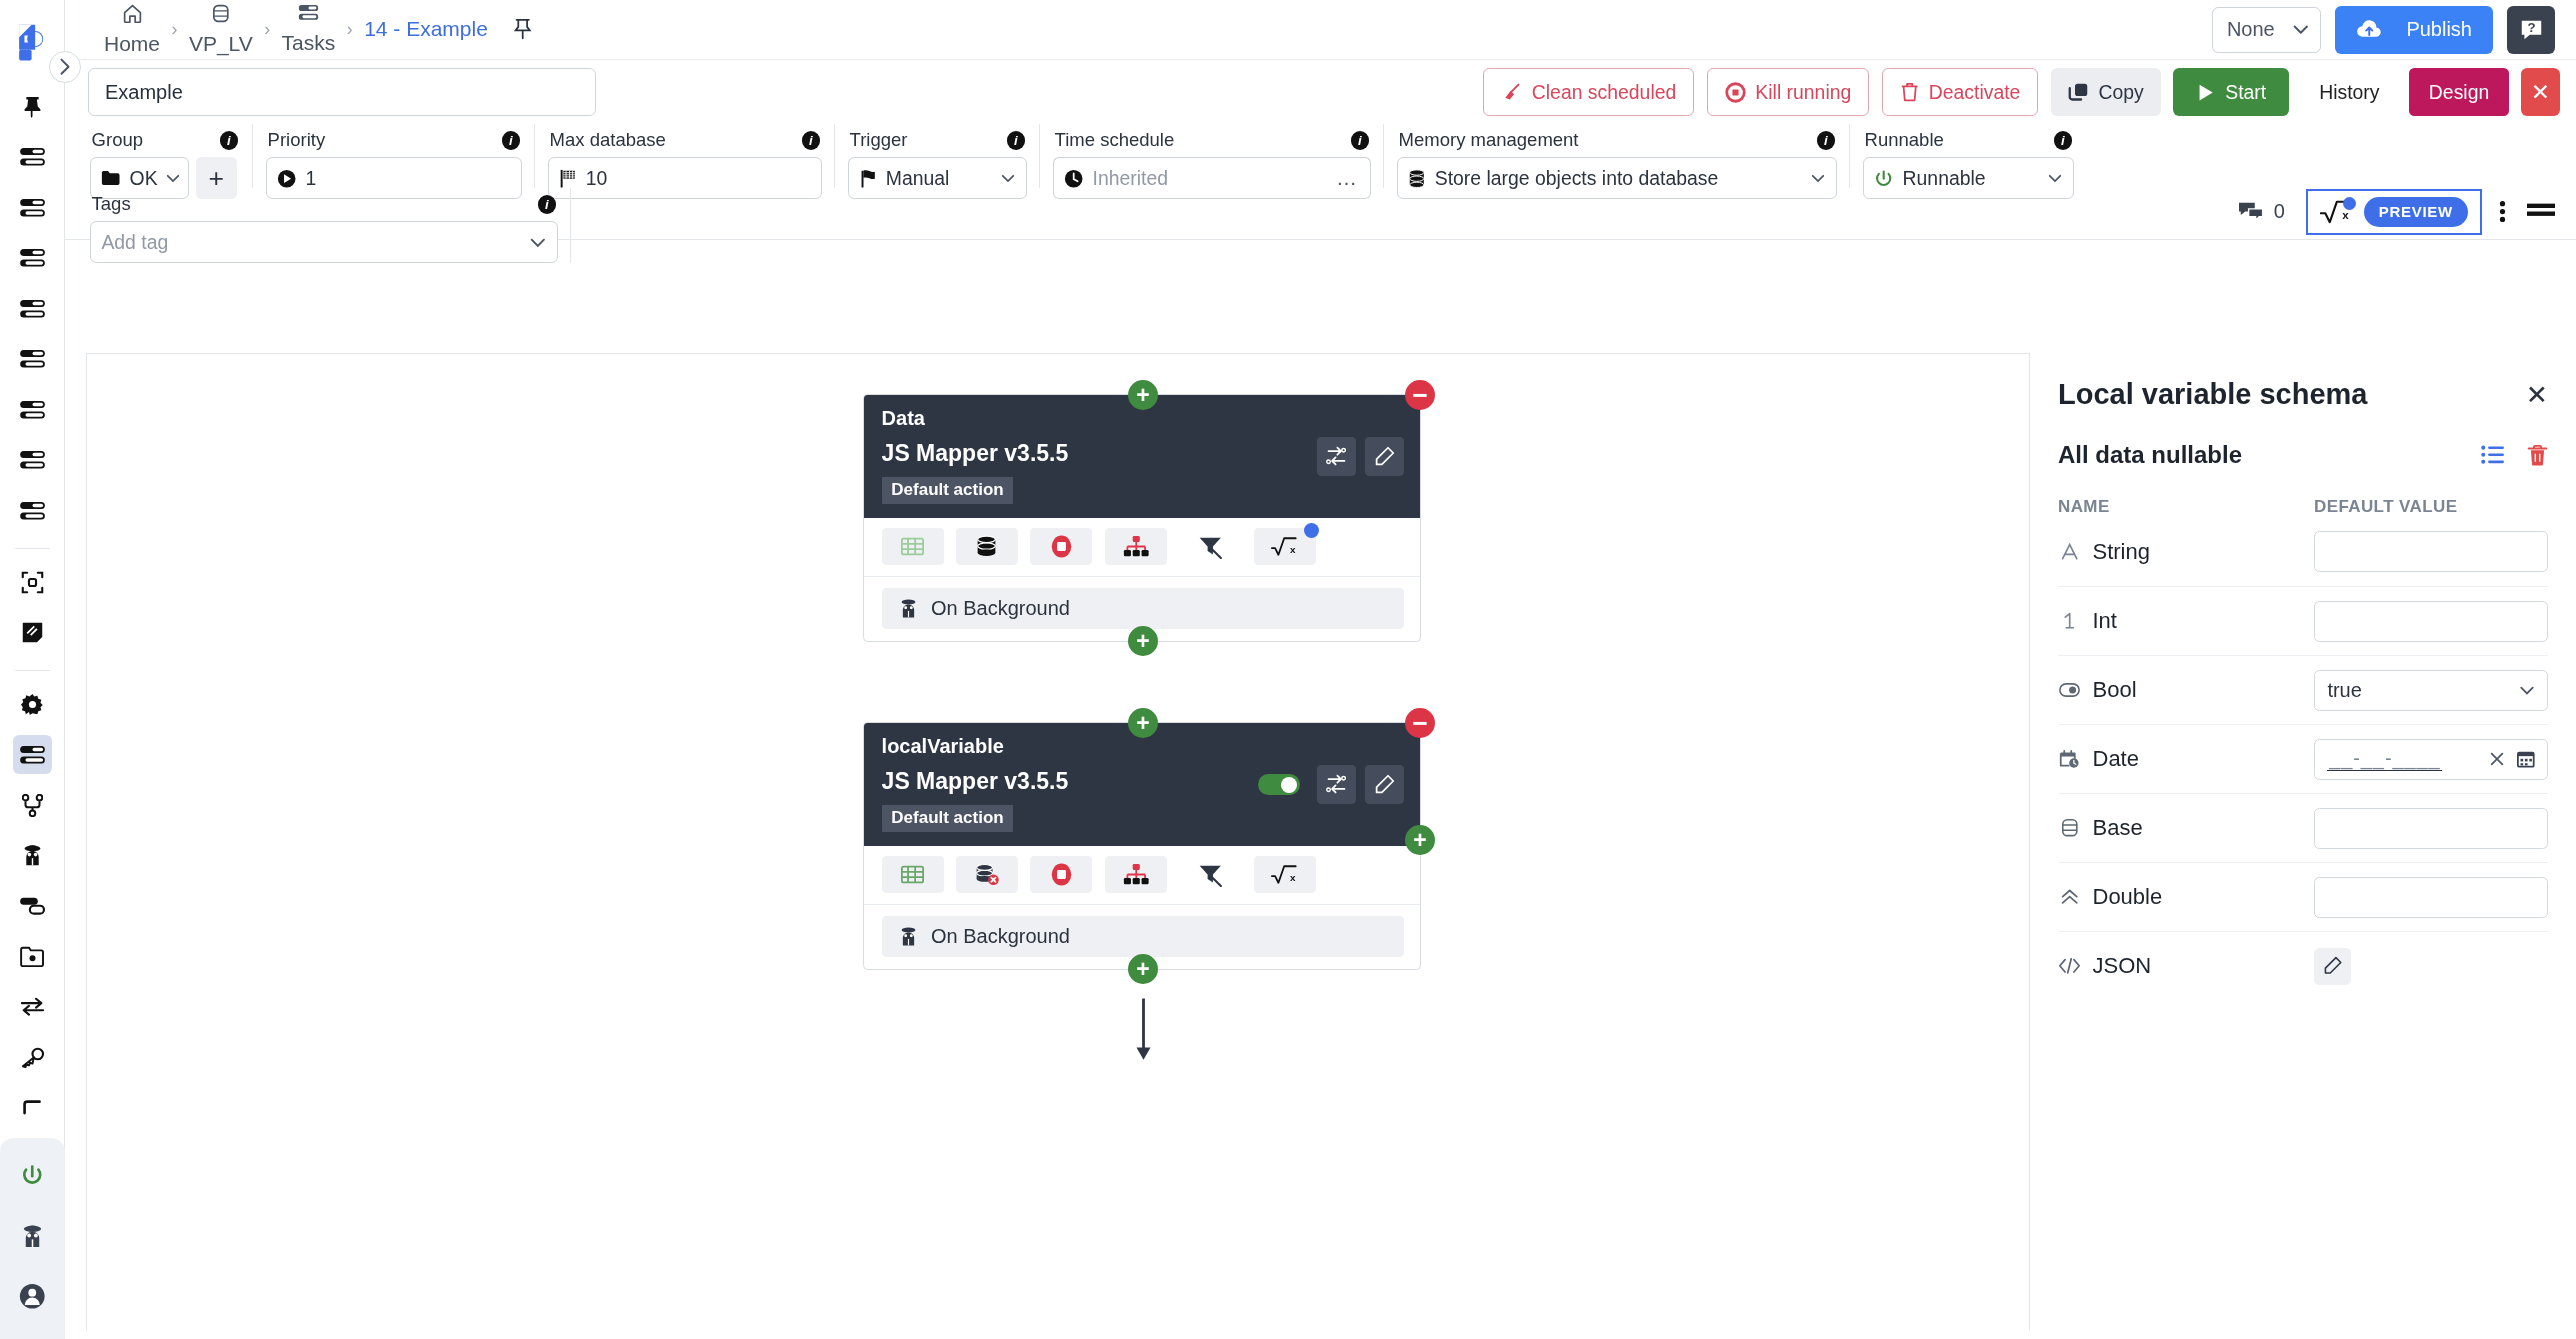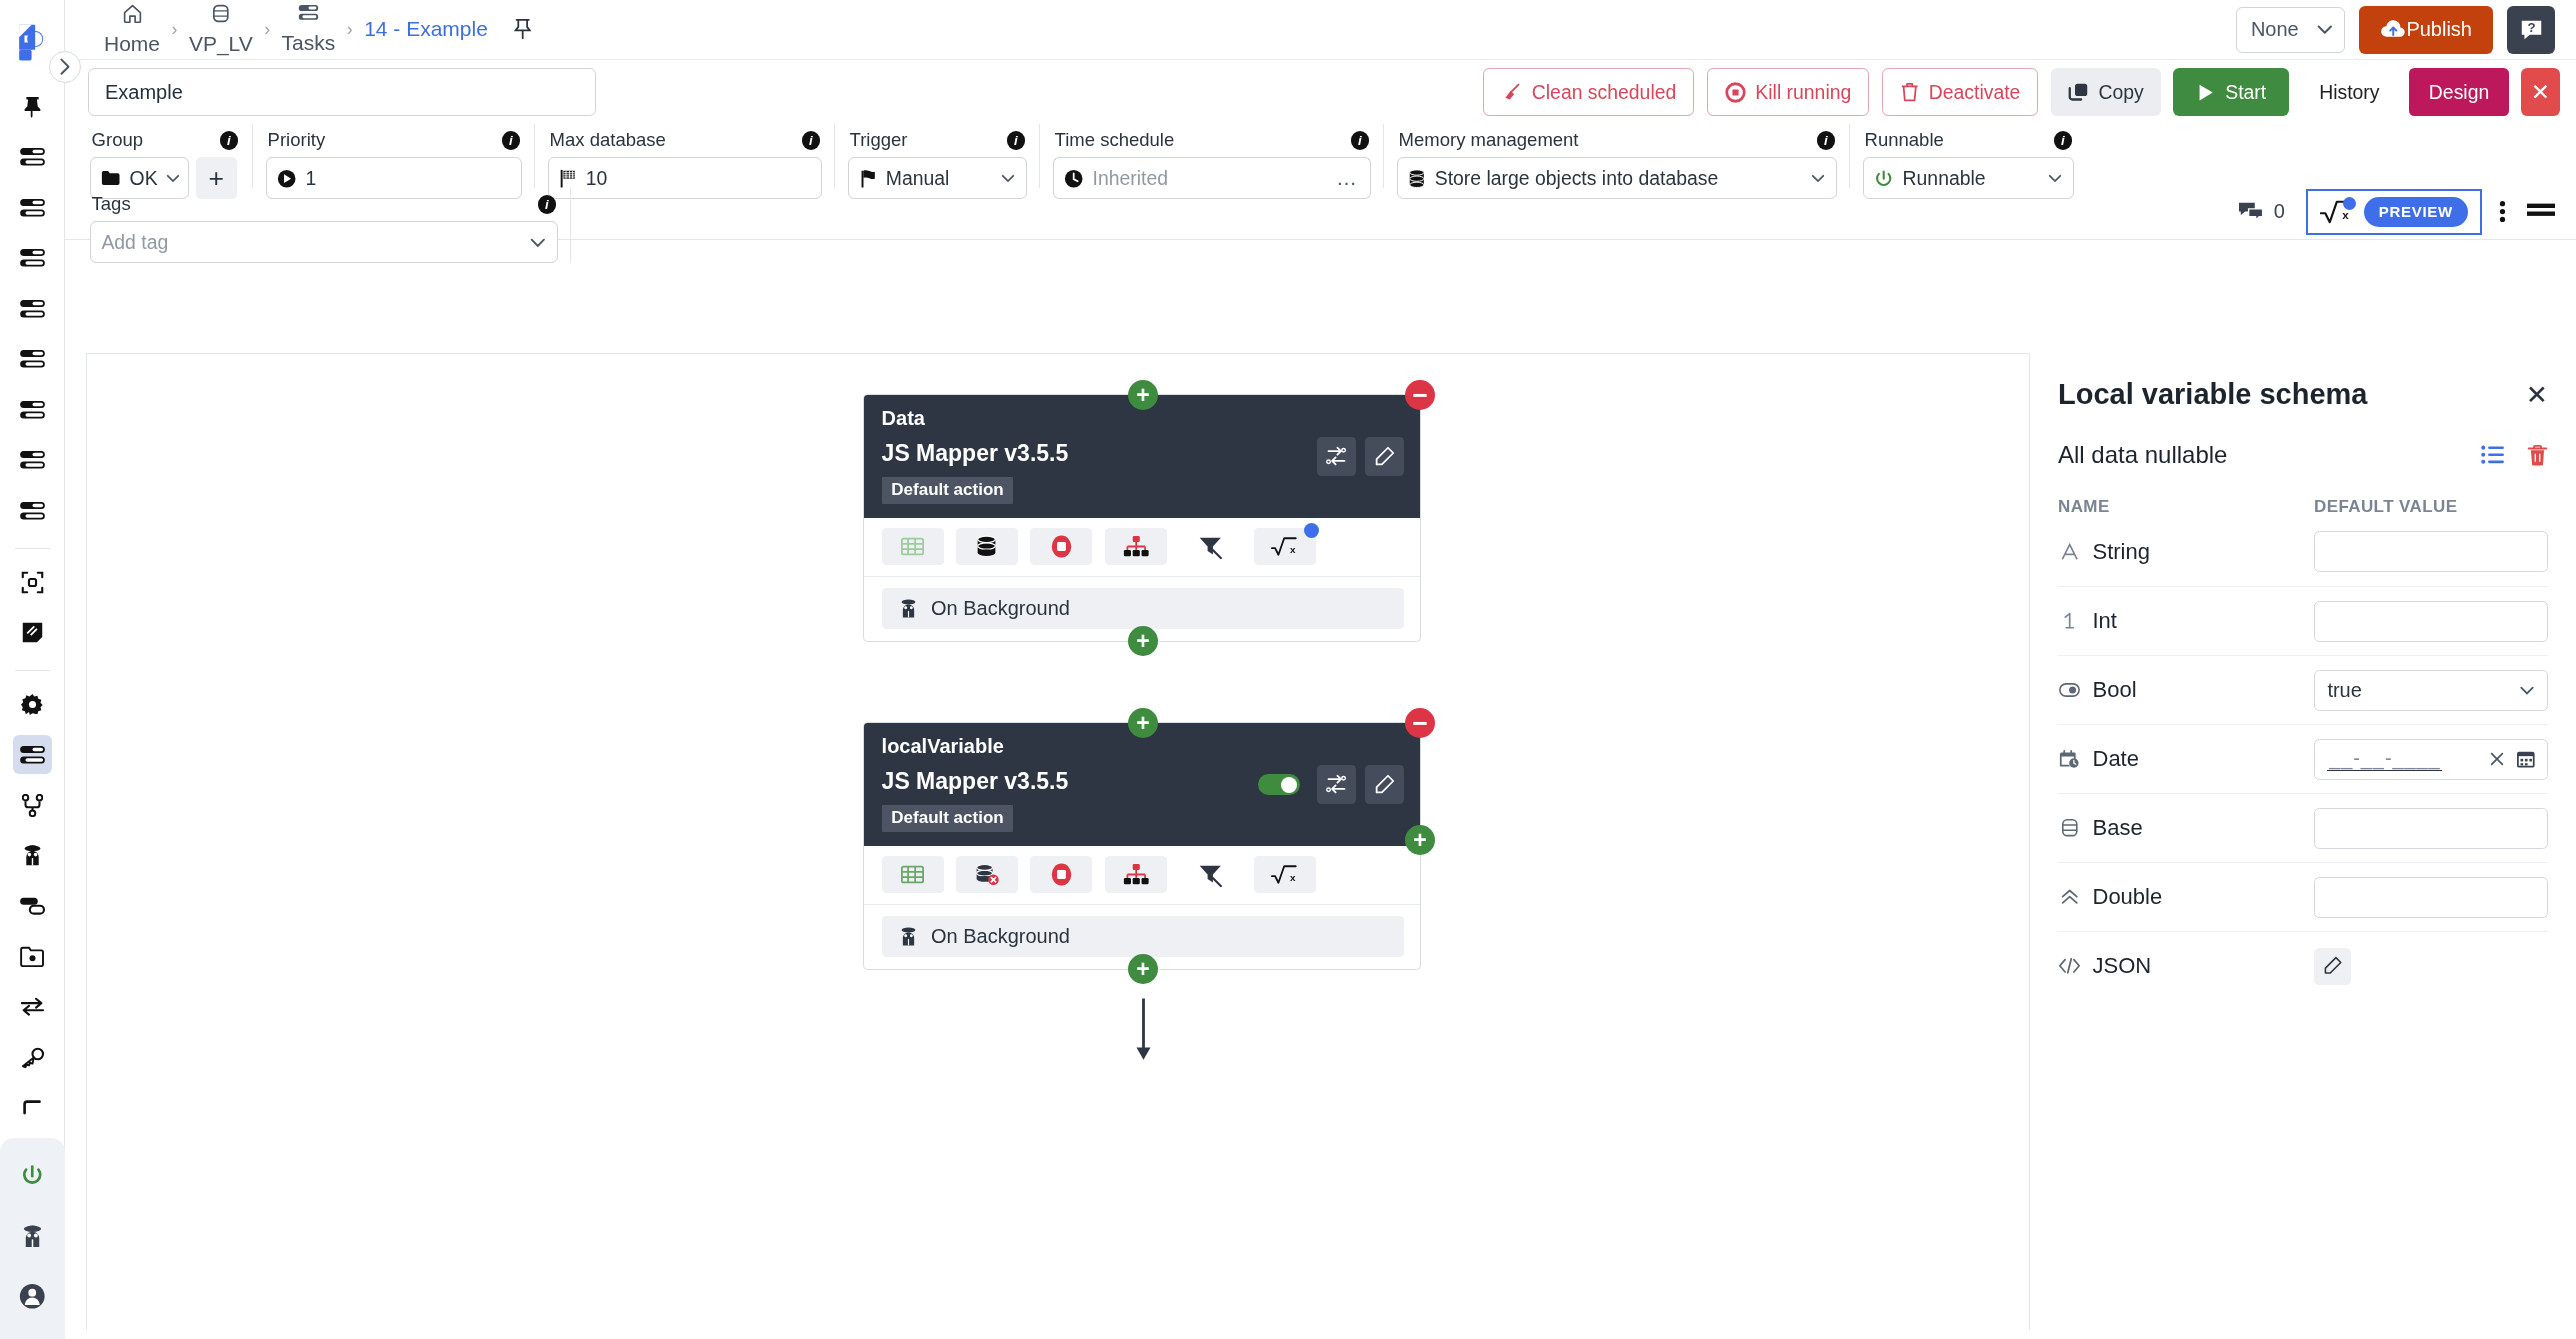--- a/index.html
+++ b/index.html
@@ -51,22 +51,22 @@
   .crumb-sep { color: #9aa3ae; font-size: 17.6px; }
   #pin-btn { margin-left: 25px; display:flex; align-items:center; }
 
   #topbar-right { margin-left: auto; display: flex; align-items: center; gap: 14px; }
   #none-select {
     width: 109px; height: 46px; border: 0.9px solid #ced4da; border-radius: 6.2px;
     background: #fff; display: flex; align-items: center; justify-content: space-between;
     padding: 0 10.6px 0 14px; font-size: 20px; color: #4b5563;
   }
   #publish-btn {
-    height: 48px; padding: 0 21px; border-radius: 6.2px; background: #c2410c;
-    color: #fff; font-size: 20px; display: flex; align-items: center; gap: 0;
+    height: 48px; padding: 0 21px; border-radius: 6.2px; background: #3b82f6;
+    color: #fff; font-size: 20px; display: flex; align-items: center; gap: 24px;
   }
   #help-btn {
     width: 48px; height: 48px; border-radius: 6.2px; background: #3a4250;
     display: flex; align-items: center; justify-content: center;
   }
 
   
   #actionbar {
     position: absolute; left: 65px; top: 60px; right: 0; height: 64px;
     background: #fff; display: flex; align-items: center; padding: 0 16px 0 23px;
@@ -219,21 +219,21 @@
 
   
   #right-panel {
     position: absolute; right: 0; top: 353px; width: 547px; bottom: 8.8px;
     background: #fff; border-left: 0.9px solid #e4e7ea; padding: 25px 28px 0 28px;
   }
   #rp-head { display: flex; align-items: center; }
   #rp-title { font-size: 29px; font-weight: bold; color: #1d242e; }
   #rp-close { margin-left: auto; font-size: 26.5px; color: #2b333f; }
   #rp-sub { display: flex; align-items: center; margin-top: 30px; }
-  #rp-sub-title { font-size: 24px; font-weight: normal; color: #1d242e; }
+  #rp-sub-title { font-size: 24px; font-weight: bold; color: #1d242e; }
   #rp-sub-tools { margin-left: auto; display: flex; align-items: center; gap: 23px; }
   #rp-colhead {
     display: flex; margin-top: 28px; font-size: 17px; font-weight: bold;
     color: #7a8493; letter-spacing: 0.4px;
   }
   #rp-colhead .c1 { width: 256px; }
   .srow {
     display: flex; align-items: center; height: 69px;
     border-top: 0.9px solid #edeff2;
   }

